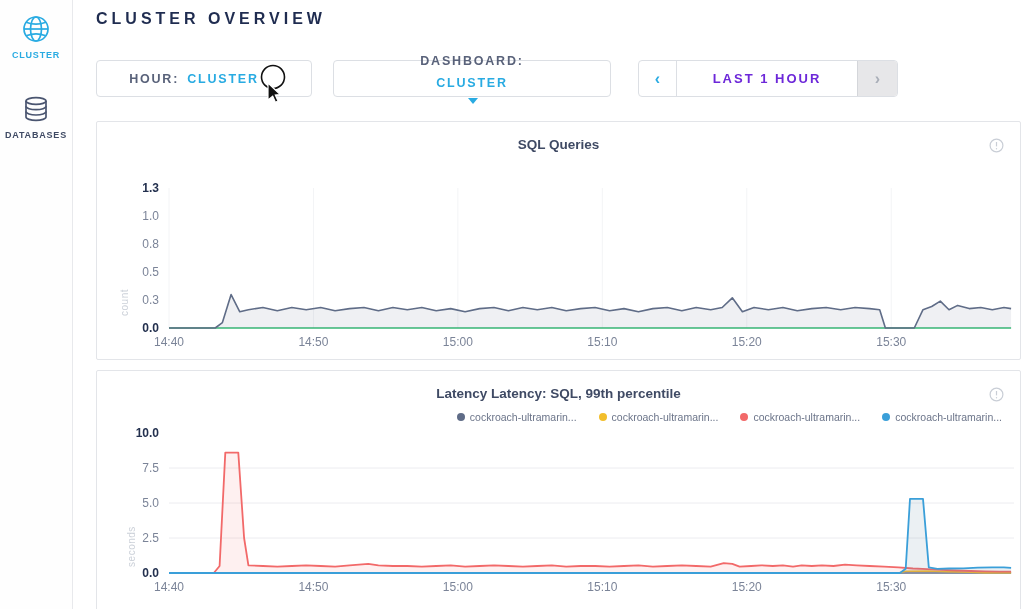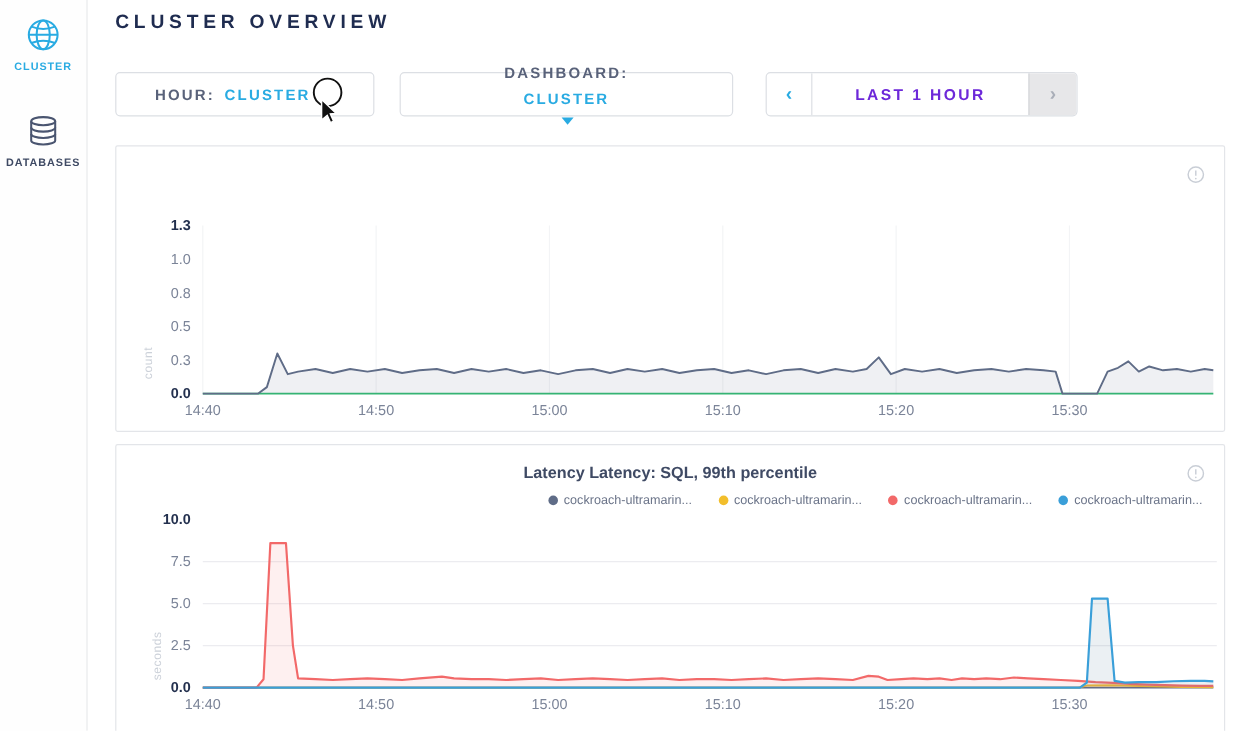--- a/index.html
+++ b/index.html
@@ -99,20 +99,21 @@
     <span class="accent">CLUSTER</span>
     <span class="caret"></span>
   </div>
   <div class="timesel">
     <div class="seg ts-prev">‹</div>
     <div class="seg ts-label">LAST 1 HOUR</div>
     <div class="seg ts-next">›</div>
   </div>
 
   <div class="card card1">
+    <div class="card-title">SQL Queries</div>
     <svg class="info-ico" viewBox="0 0 15 15" fill="none" stroke="#c9ced6" stroke-width="1.2">
       <circle cx="7.5" cy="7.5" r="6.4"></circle>
         <line x1="7.5" y1="4" x2="7.5" y2="8.4"></line>
         <circle cx="7.5" cy="10.8" r="0.7" fill="#c9ced6" stroke="none"></circle>
     </svg>
     <div class="ylabel">count</div>
     <div class="plot"><svg width="929" height="174">
           <line x1="72" x2="72" y1="8" y2="148" stroke="#f3f4f6" stroke-width="1"></line>
           <line x1="216.44444444444446" x2="216.44444444444446" y1="8" y2="148" stroke="#f3f4f6" stroke-width="1"></line>
           <line x1="360.8888888888889" x2="360.8888888888889" y1="8" y2="148" stroke="#f3f4f6" stroke-width="1"></line>

